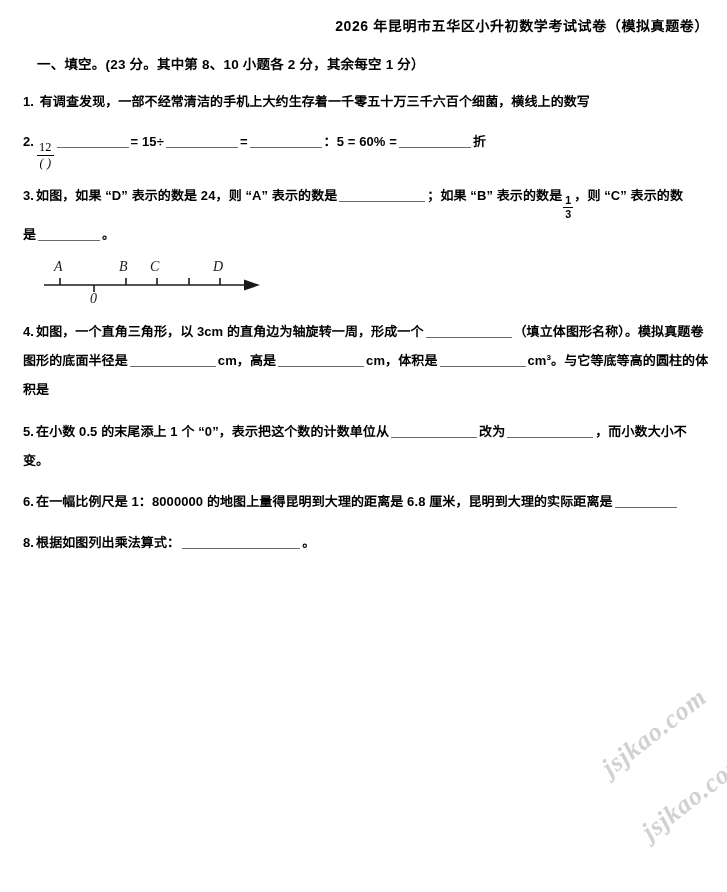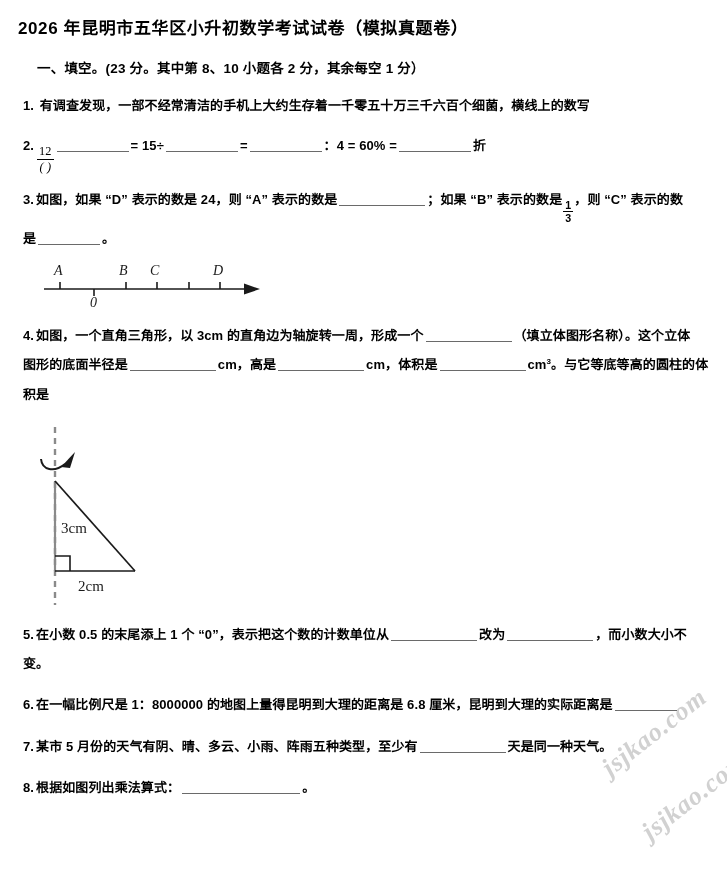--- a/index.html
+++ b/index.html
@@ -41,22 +41,22 @@
     z-index: 0;
     opacity: .85;
   }
   .wm-1 { left: 596px; top: 742px; font-size: 26px; }
   .wm-2 { left: 636px; top: 806px; font-size: 26px; }
 
   
   .doc-title {
     position: relative;
     z-index: 2;
-    text-align: left;
-    font-size: 17px;
+    text-align: right;
+    font-size: 14px;
     font-weight: 700;
     letter-spacing: .6px;
     margin: 17px 0 0 0;
     line-height: 1.4;
   }
 
   
   .section-head {
     position: relative;
     z-index: 2;
@@ -143,21 +143,21 @@
     <div>
       <span class="num">1.</span>
       <span>有调查发现，一部不经常清洁的手机上大约生存着一千零五十万三千六百个细菌，横线上的数写</span>
     </div>
   </div>
 
   <div class="q q-tight">
     <span class="num">2.</span><span class="frac frac-serif">
         <span class="nu">12</span>
         <span class="de">( )</span>
-      </span><span class="blank b-md"></span><span>= 15÷</span><span class="blank b-md"></span><span>=</span><span class="blank b-md"></span><span>：4 = 60% =</span><span class="blank b-md"></span><span>折</span>
+      </span><span class="blank b-md"></span><span>= 15÷</span><span class="blank b-md"></span><span>=</span><span class="blank b-md"></span><span>：5 = 60% =</span><span class="blank b-md"></span><span>折</span>
   </div>
 
   <div class="q">
     <div>
       <span class="num">3.</span><span>如图，如果 “D” 表示的数是 24，则 “A” 表示的数是</span><span class="blank b-lg"></span><span>；如果 “B” 表示的数是</span><span class="frac">
           <span class="nu">1</span>
           <span class="de">3</span>
         </span><span>，则 “C” 表示的数</span>
     </div>
     <div>
@@ -186,59 +186,36 @@
         <line x1="86" y1="21" x2="86" y2="28"></line>
         <line x1="117" y1="21" x2="117" y2="28"></line>
         <line x1="149" y1="21" x2="149" y2="28"></line>
         <line x1="180" y1="21" x2="180" y2="28"></line>
       </g>
     </svg>
   </div>
 
   <div class="q">
     <div>
-      <span class="num">4.</span><span>如图，一个直角三角形，以 3cm 的直角边为轴旋转一周，形成一个</span><span class="blank b-lg"></span><span>（填立体图形名称）。这个立体</span>
+      <span class="num">4.</span><span>如图，一个直角三角形，以 3cm 的直角边为轴旋转一周，形成一个</span><span class="blank b-lg"></span><span>（填立体图形名称）。模拟真题卷</span>
     </div>
     <div>
       <span>图形的底面半径是</span><span class="blank b-lg"></span><span>cm，高是</span><span class="blank b-lg"></span><span>cm，体积是</span><span class="blank b-lg"></span><span>cm</span><sup class="exp">3</sup><span>。与它等底等高的圆柱的体积是</span>
     </div>
   </div>
 
-  <div class="figure fig-triangle">
-    <svg width="180" height="185" viewBox="0 0 180 185" aria-hidden="true">
-
-      <line x1="25" y1="4" x2="25" y2="182" stroke="#8a8a8a" stroke-width="2.4" stroke-dasharray="6 5"></line>
-
-      <path d="M11,36 C12,47 24,50 35,41" fill="none" stroke="#1a1a1a" stroke-width="2"></path>
-      <polygon points="31,44 45,29 40,45" fill="#1a1a1a"></polygon>
-
-      <line x1="25" y1="58" x2="25" y2="148" stroke="#8a8a8a" stroke-width="2.2"></line>
-      <line x1="25" y1="148" x2="105" y2="148" stroke="#1a1a1a" stroke-width="1.7"></line>
-      <line x1="25" y1="58" x2="105" y2="148" stroke="#1a1a1a" stroke-width="1.7"></line>
-
-      <polyline points="25,133 40,133 40,148" fill="none" stroke="#1a1a1a" stroke-width="1.6"></polyline>
-
-      <g font-family="Liberation Serif, DejaVu Serif, serif" font-size="15" fill="#1a1a1a">
-        <text x="31" y="110">3cm</text>
-        <text x="48" y="168">2cm</text>
-      </g>
-    </svg>
-  </div>
 
   <div class="q">
     <span class="num">5.</span><span>在小数 0.5 的末尾添上 1 个 “0”，表示把这个数的计数单位从</span><span class="blank b-lg"></span><span>改为</span><span class="blank b-lg"></span><span>，而小数大小不变。</span>
   </div>
 
   <div class="q">
     <div>
       <span class="num">6.</span><span>在一幅比例尺是 1：8000000 的地图上量得昆明到大理的距离是 6.8 厘米，昆明到大理的实际距离是</span><span class="blank b-sm"></span>
     </div>
   </div>
 
-  <div class="q">
-    <span class="num">7.</span><span>某市 5 月份的天气有阴、晴、多云、小雨、阵雨五种类型，至少有</span><span class="blank b-lg"></span><span>天是同一种天气。</span>
-  </div>
 
   <div class="q">
     <span class="num">8.</span><span>根据如图列出乘法算式：</span><span class="blank b-xxl"></span><span>。</span>
   </div>
 
 </div>
 
 </body></html>

